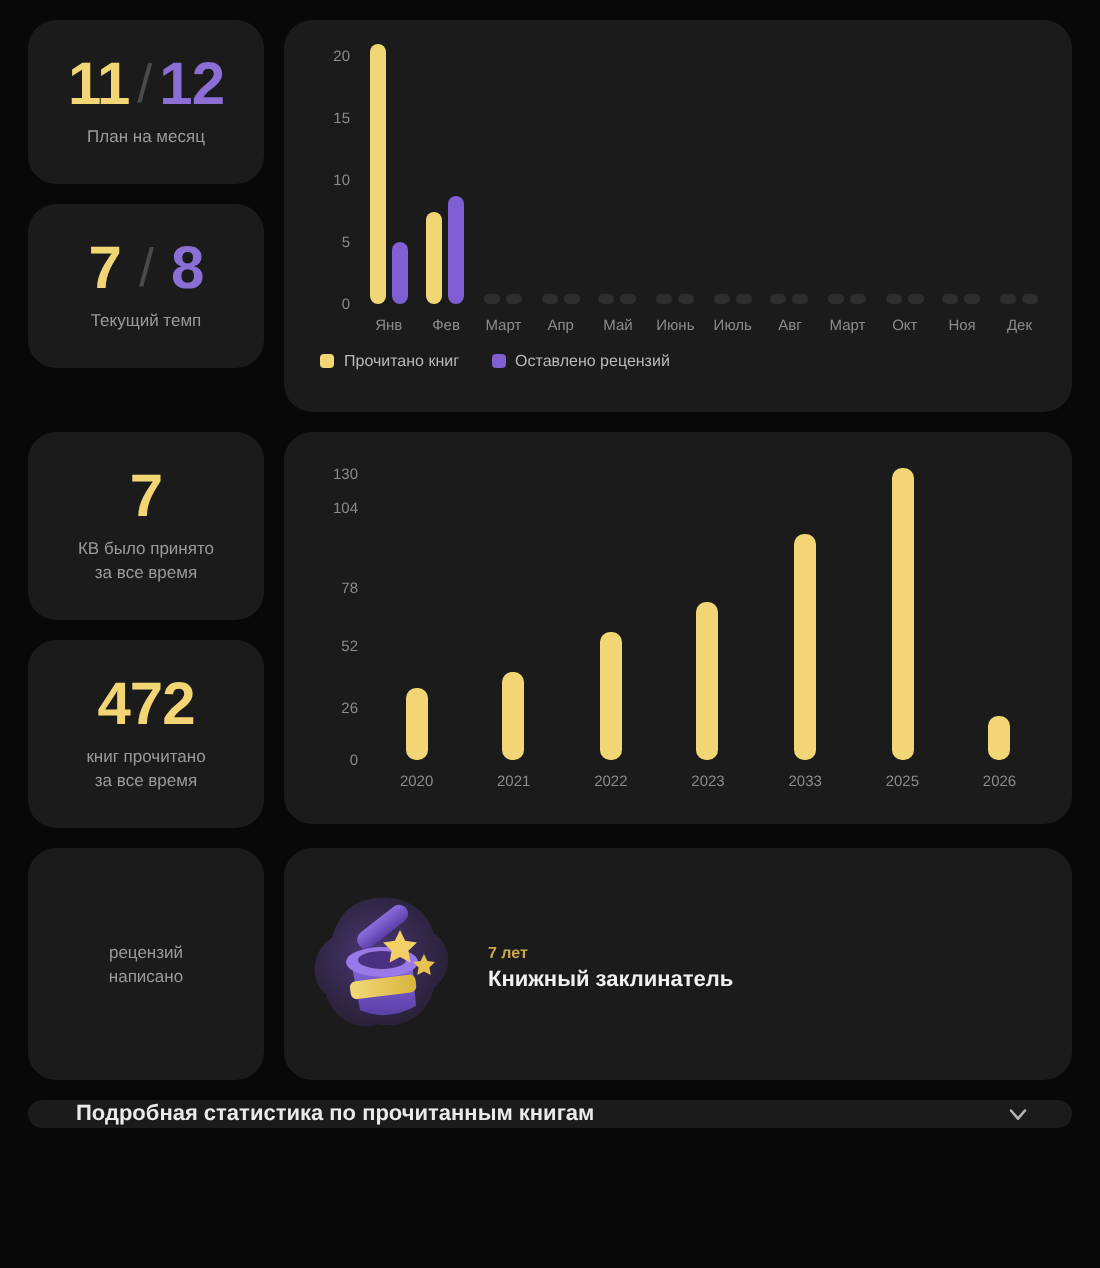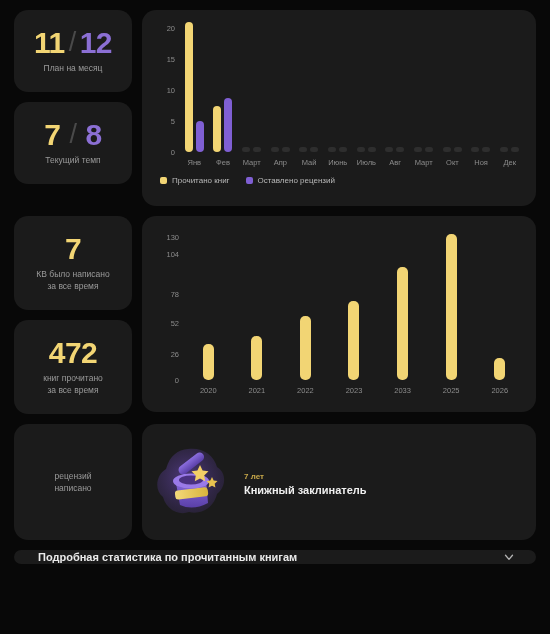--- a/index.html
+++ b/index.html
@@ -224,21 +224,21 @@
       </div>
     </div>
   </div>
 
   <div class="cols">
     <div class="left-col">
 
       <div class="card stat tall">
         <div class="stat-value">7</div>
         <div class="stat-label">
-          <span>КВ было написано</span><br>
+          <span>КВ было принято</span><br>
           <span>за все время</span>
         </div>
       </div>
 
       <div class="card stat tall">
         <div class="stat-value">472</div>
         <div class="stat-label">
           <span>книг прочитано</span><br>
           <span>за все время</span>
         </div>

